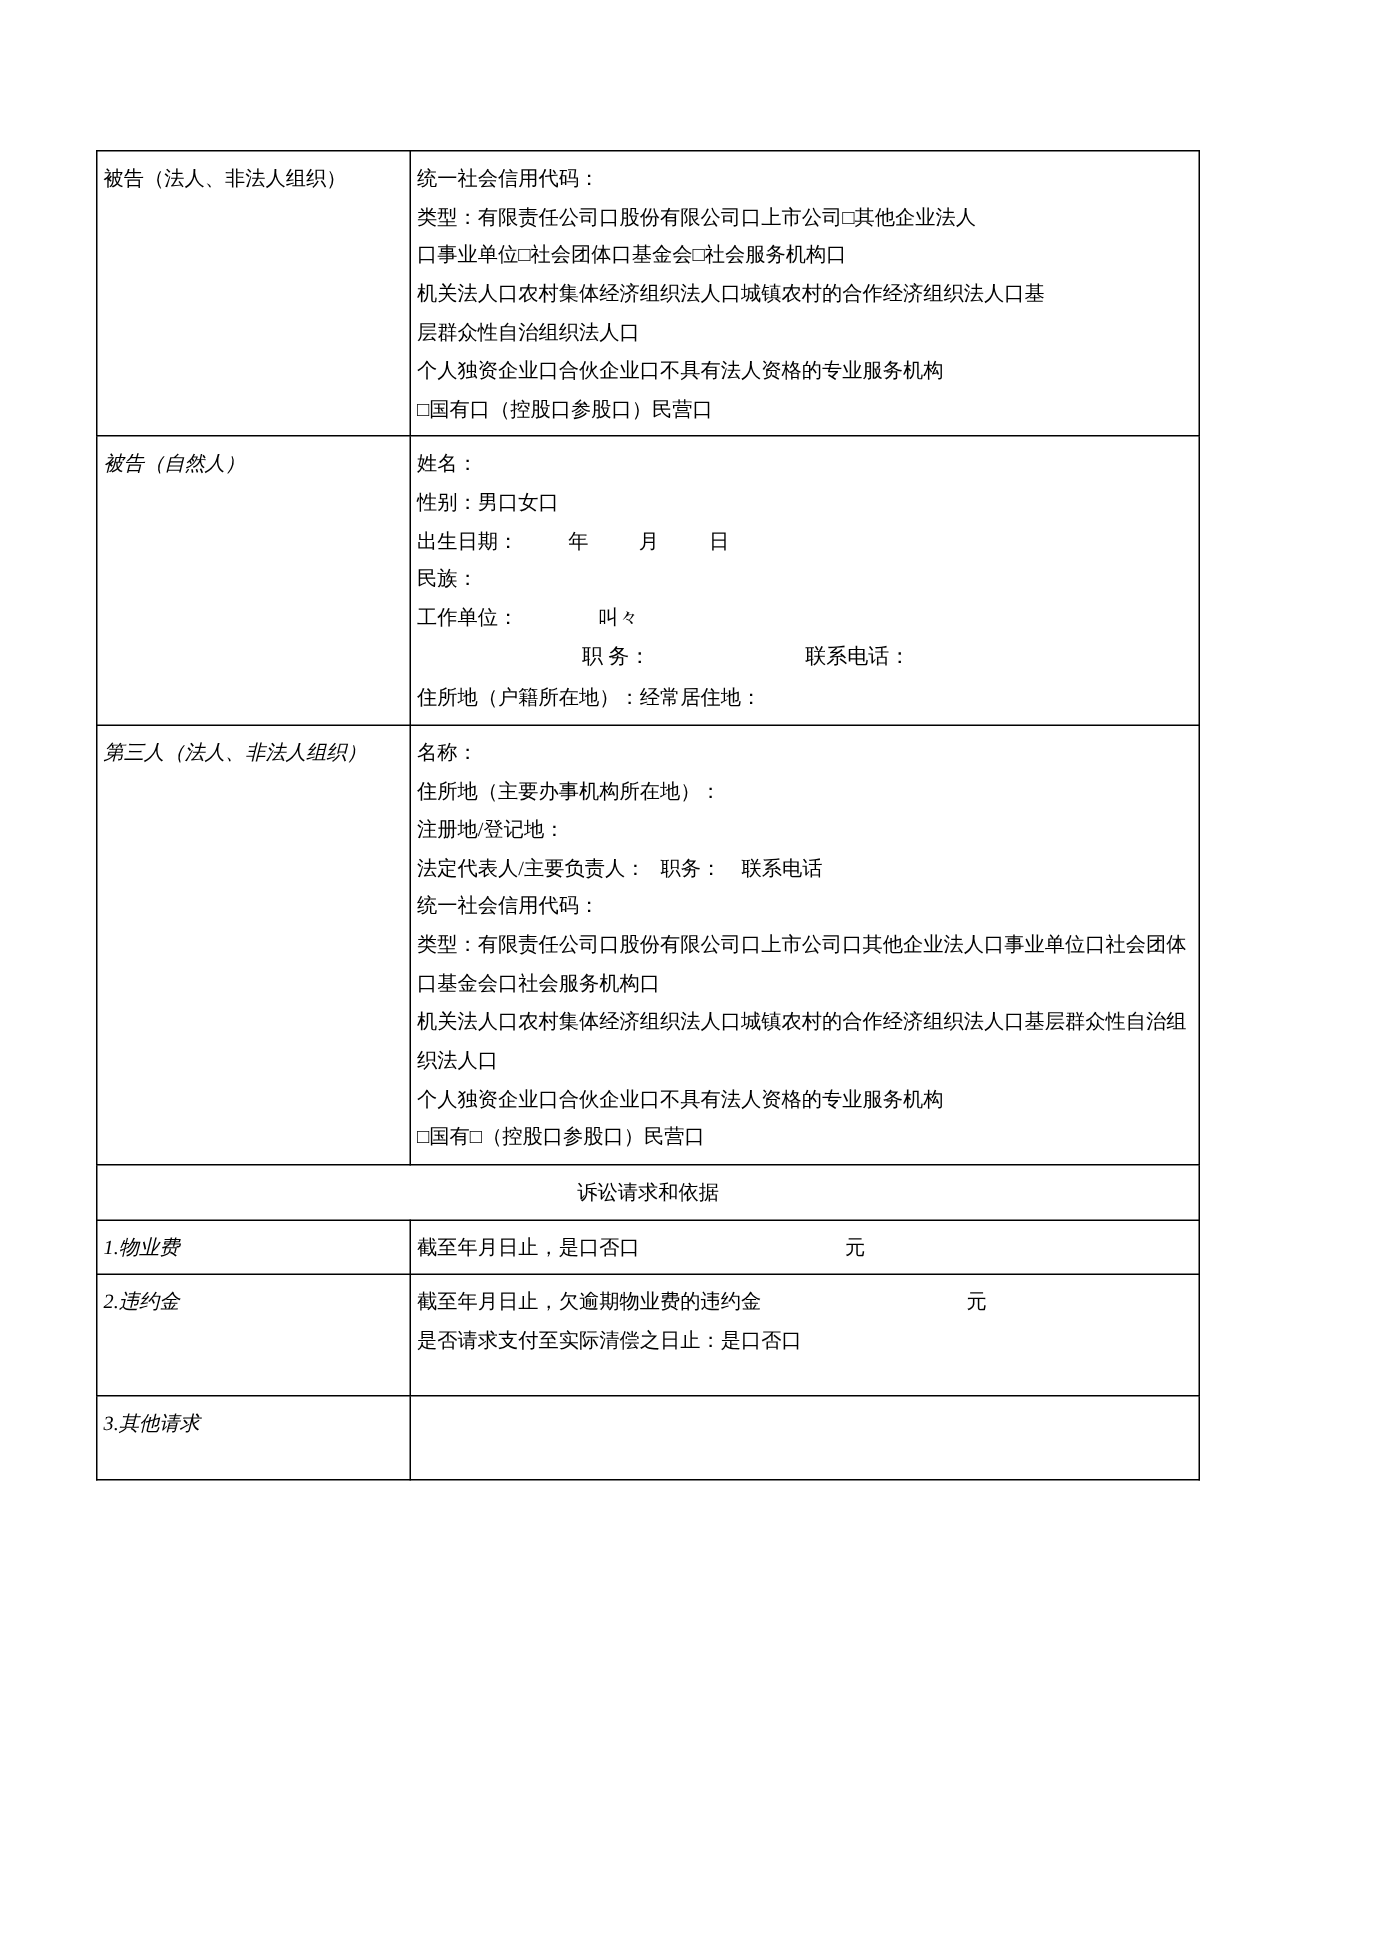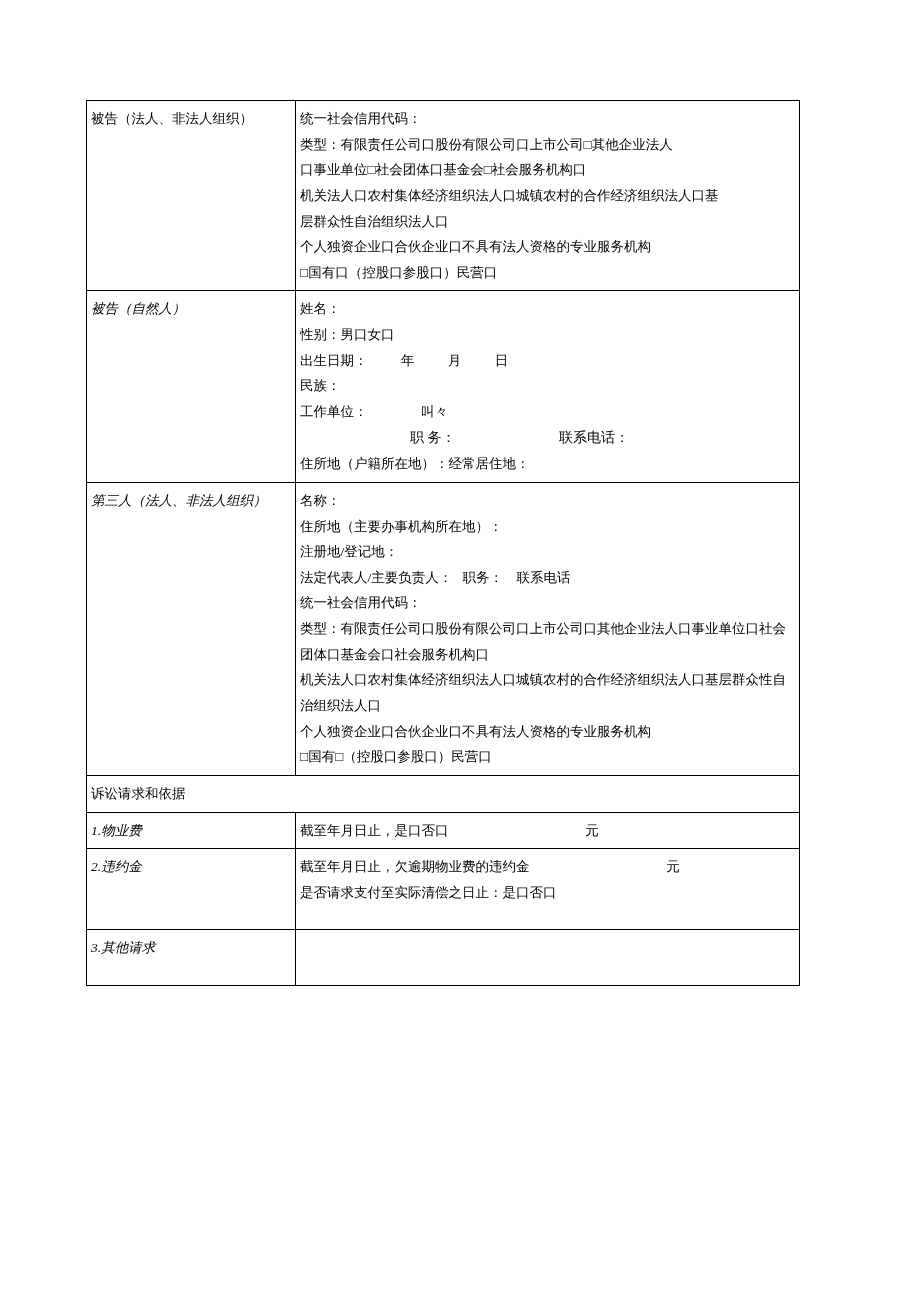--- a/index.html
+++ b/index.html
@@ -8,21 +8,21 @@
     background: #ffffff;
     font-family: "SimSun", "宋体", serif;
     font-size: 14px;
     color: #000;
   }
   .page {
     width: 920px;
     height: 1301px;
     position: relative;
     box-sizing: border-box;
-    padding: 100px 120px 0 86px;
+    padding: 100px 120px 0 64px;
   }
   table.form {
     width: 100%;
     border-collapse: collapse;
     border: 1px solid #000;
     table-layout: fixed;
   }
   table.form td {
     border: 1px solid #000;
     padding: 5px 4px;
@@ -33,20 +33,21 @@
   td.label {
     width: 200px;
     vertical-align: middle;
     font-style: italic;
   }
   td.label-top {
     width: 200px;
     vertical-align: top;
   }
   .section-title {
+    text-align: center;
     font-family: "KaiTi", "楷体", serif;
     font-size: 22px;
     padding: 40px 0;
     margin-top: 18px;
   }
   .val-line {
     display: block;
   }
   .tiny {
     font-size: 14px;

